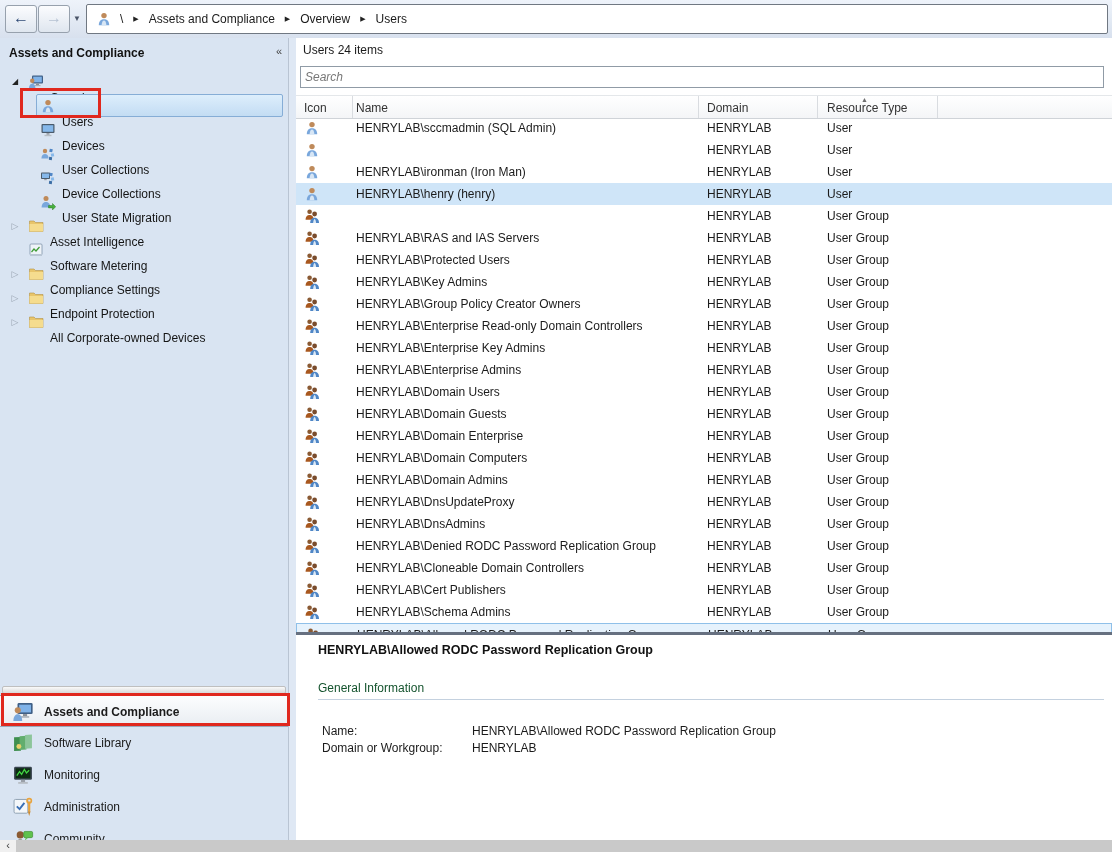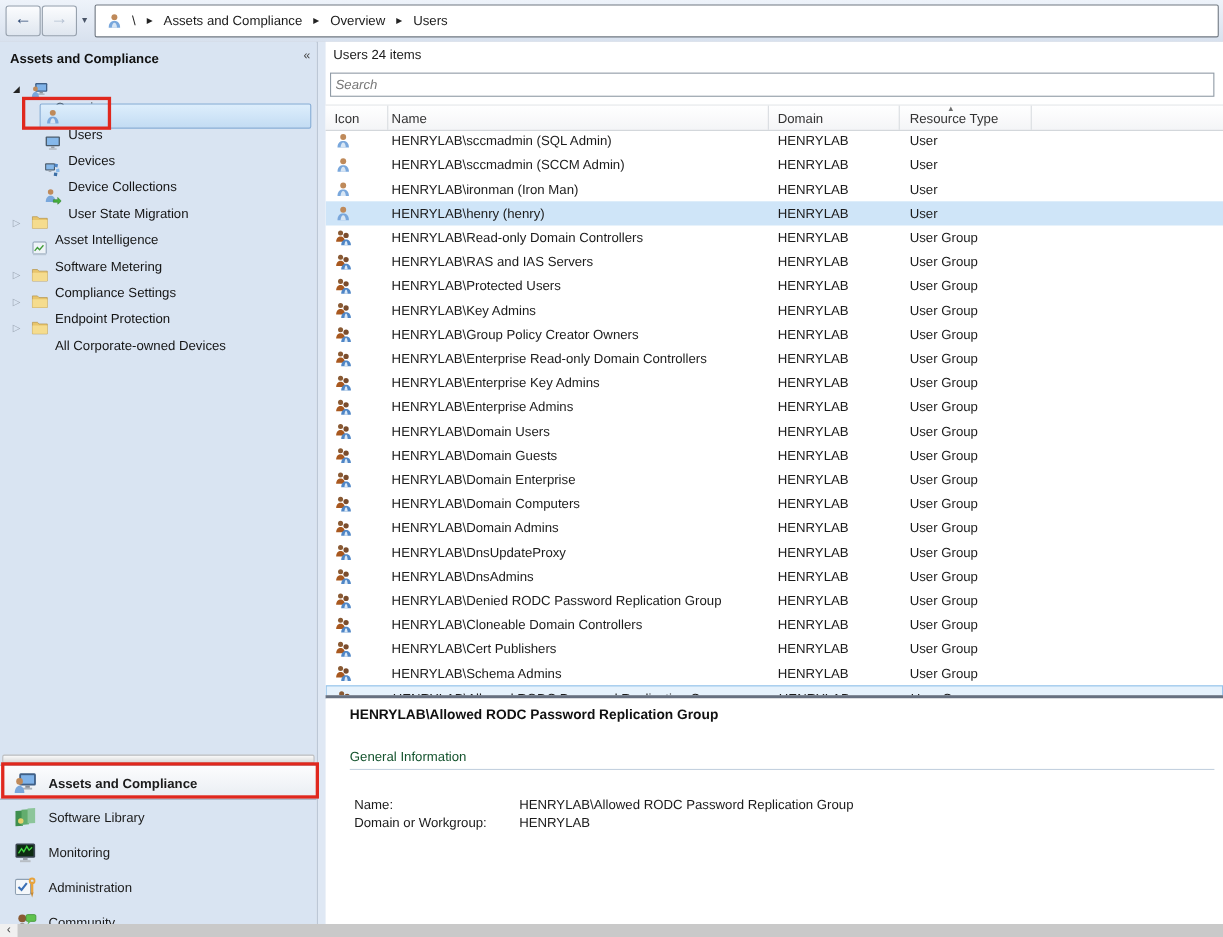--- a/index.html
+++ b/index.html
@@ -129,20 +129,27 @@
             <path d="M2.8 14.2C2.8 9.8 5.2 8.2 8 8.2s5.2 1.6 5.2 6z" fill="#79a7dc"></path>
             <path d="M5.6 14.2C5.9 11 6.8 9.6 8 9.6s2.1 1.4 2.4 4.6z" fill="#d7e6f5"></path>
           </svg></span><span class="tlabel">Users</span></div>
       <div class="trow lvl1"><span class="ticon"><svg viewBox="0 0 16 16">
             <rect x="1.5" y="2" width="13" height="9" rx="1" fill="#4a5a6a"></rect>
             <rect x="2.7" y="3.2" width="10.6" height="6.6" fill="#86b8ea"></rect>
             <rect x="6.5" y="11" width="3" height="1.8" fill="#9aa0a8"></rect>
             <rect x="4.5" y="12.8" width="7" height="1.4" fill="#b7bdc4"></rect>
           </svg></span><span class="tlabel">Devices</span></div>
       <div class="trow lvl1"><span class="ticon"><svg viewBox="0 0 16 16">
+            <circle cx="5" cy="5" r="2.2" fill="#bf8a5a"></circle>
+            <path d="M1.4 12.6C1.4 9.4 3.2 8 5 8s3.6 1.4 3.6 4.6z" fill="#79a7dc"></path>
+            <rect x="9.5" y="3" width="3" height="3" fill="#4f86c6" transform="rotate(12 11 4.5)"></rect>
+            <rect x="11" y="7.5" width="3" height="3" fill="#86b8ea" transform="rotate(-10 12.5 9)"></rect>
+            <rect x="9" y="11" width="3" height="3" fill="#3c6ea5" transform="rotate(8 10.5 12.5)"></rect>
+          </svg></span><span class="tlabel">User Collections</span></div>
+      <div class="trow lvl1"><span class="ticon"><svg viewBox="0 0 16 16">
             <rect x="1" y="2.5" width="9" height="6.5" rx="0.8" fill="#4a5a6a"></rect>
             <rect x="2" y="3.5" width="7" height="4.5" fill="#86b8ea"></rect>
             <rect x="4.2" y="9" width="2.5" height="1.2" fill="#9aa0a8"></rect>
             <rect x="9.5" y="3" width="3" height="3" fill="#4f86c6" transform="rotate(12 11 4.5)"></rect>
             <rect x="11" y="7.5" width="3" height="3" fill="#86b8ea" transform="rotate(-10 12.5 9)"></rect>
             <rect x="9" y="11" width="3" height="3" fill="#3c6ea5" transform="rotate(8 10.5 12.5)"></rect>
           </svg></span><span class="tlabel">Device Collections</span></div>
       <div class="trow lvl1"><span class="ticon"><svg viewBox="0 0 16 16">
             <circle cx="6" cy="4.6" r="2.5" fill="#bf8a5a"></circle>
             <path d="M1.6 13.6C1.6 9.6 3.8 8 6 8s4.4 1.6 4.4 5.6z" fill="#79a7dc"></path>
@@ -265,21 +272,20 @@
         <span class="ctype">User</span>
       </div>
       <div class="lrow">
         <span class="cicon">
           <svg viewBox="0 0 16 16">
             <circle cx="8" cy="4.6" r="2.7" fill="#bf8a5a"></circle>
             <path d="M2.8 14.2C2.8 9.8 5.2 8.2 8 8.2s5.2 1.6 5.2 6z" fill="#79a7dc"></path>
             <path d="M5.6 14.2C5.9 11 6.8 9.6 8 9.6s2.1 1.4 2.4 4.6z" fill="#d7e6f5"></path>
           </svg>
         </span>
-        <span class="cname">HENRYLAB\sccmadmin (SCCM Admin)</span>
         <span class="cdomain">HENRYLAB</span>
         <span class="ctype">User</span>
       </div>
       <div class="lrow">
         <span class="cicon">
           <svg viewBox="0 0 16 16">
             <circle cx="8" cy="4.6" r="2.7" fill="#bf8a5a"></circle>
             <path d="M2.8 14.2C2.8 9.8 5.2 8.2 8 8.2s5.2 1.6 5.2 6z" fill="#79a7dc"></path>
             <path d="M5.6 14.2C5.9 11 6.8 9.6 8 9.6s2.1 1.4 2.4 4.6z" fill="#d7e6f5"></path>
           </svg>
@@ -303,21 +309,20 @@
       <div class="lrow">
         <span class="cicon">
           <svg viewBox="0 0 16 16">
             <circle cx="5.6" cy="3.8" r="2.3" fill="#8a5a33"></circle>
             <path d="M1.6 11.8C1.6 8.4 3.6 7 5.6 7s4 1.4 4 4.8z" fill="#a8581f"></path>
             <circle cx="10.6" cy="6" r="2.4" fill="#7a4c2c"></circle>
             <path d="M6.2 15C6.2 11.4 8.3 9.8 10.6 9.8s4.4 1.6 4.4 5.2z" fill="#4f86c6"></path>
             <path d="M9.1 15c.2-2.6 1-3.9 1.5-3.9s1.3 1.3 1.5 3.9z" fill="#dce9f6"></path>
           </svg>
         </span>
-        <span class="cname">HENRYLAB\Read-only Domain Controllers</span>
         <span class="cdomain">HENRYLAB</span>
         <span class="ctype">User Group</span>
       </div>
       <div class="lrow">
         <span class="cicon">
           <svg viewBox="0 0 16 16">
             <circle cx="5.6" cy="3.8" r="2.3" fill="#8a5a33"></circle>
             <path d="M1.6 11.8C1.6 8.4 3.6 7 5.6 7s4 1.4 4 4.8z" fill="#a8581f"></path>
             <circle cx="10.6" cy="6" r="2.4" fill="#7a4c2c"></circle>
             <path d="M6.2 15C6.2 11.4 8.3 9.8 10.6 9.8s4.4 1.6 4.4 5.2z" fill="#4f86c6"></path>

